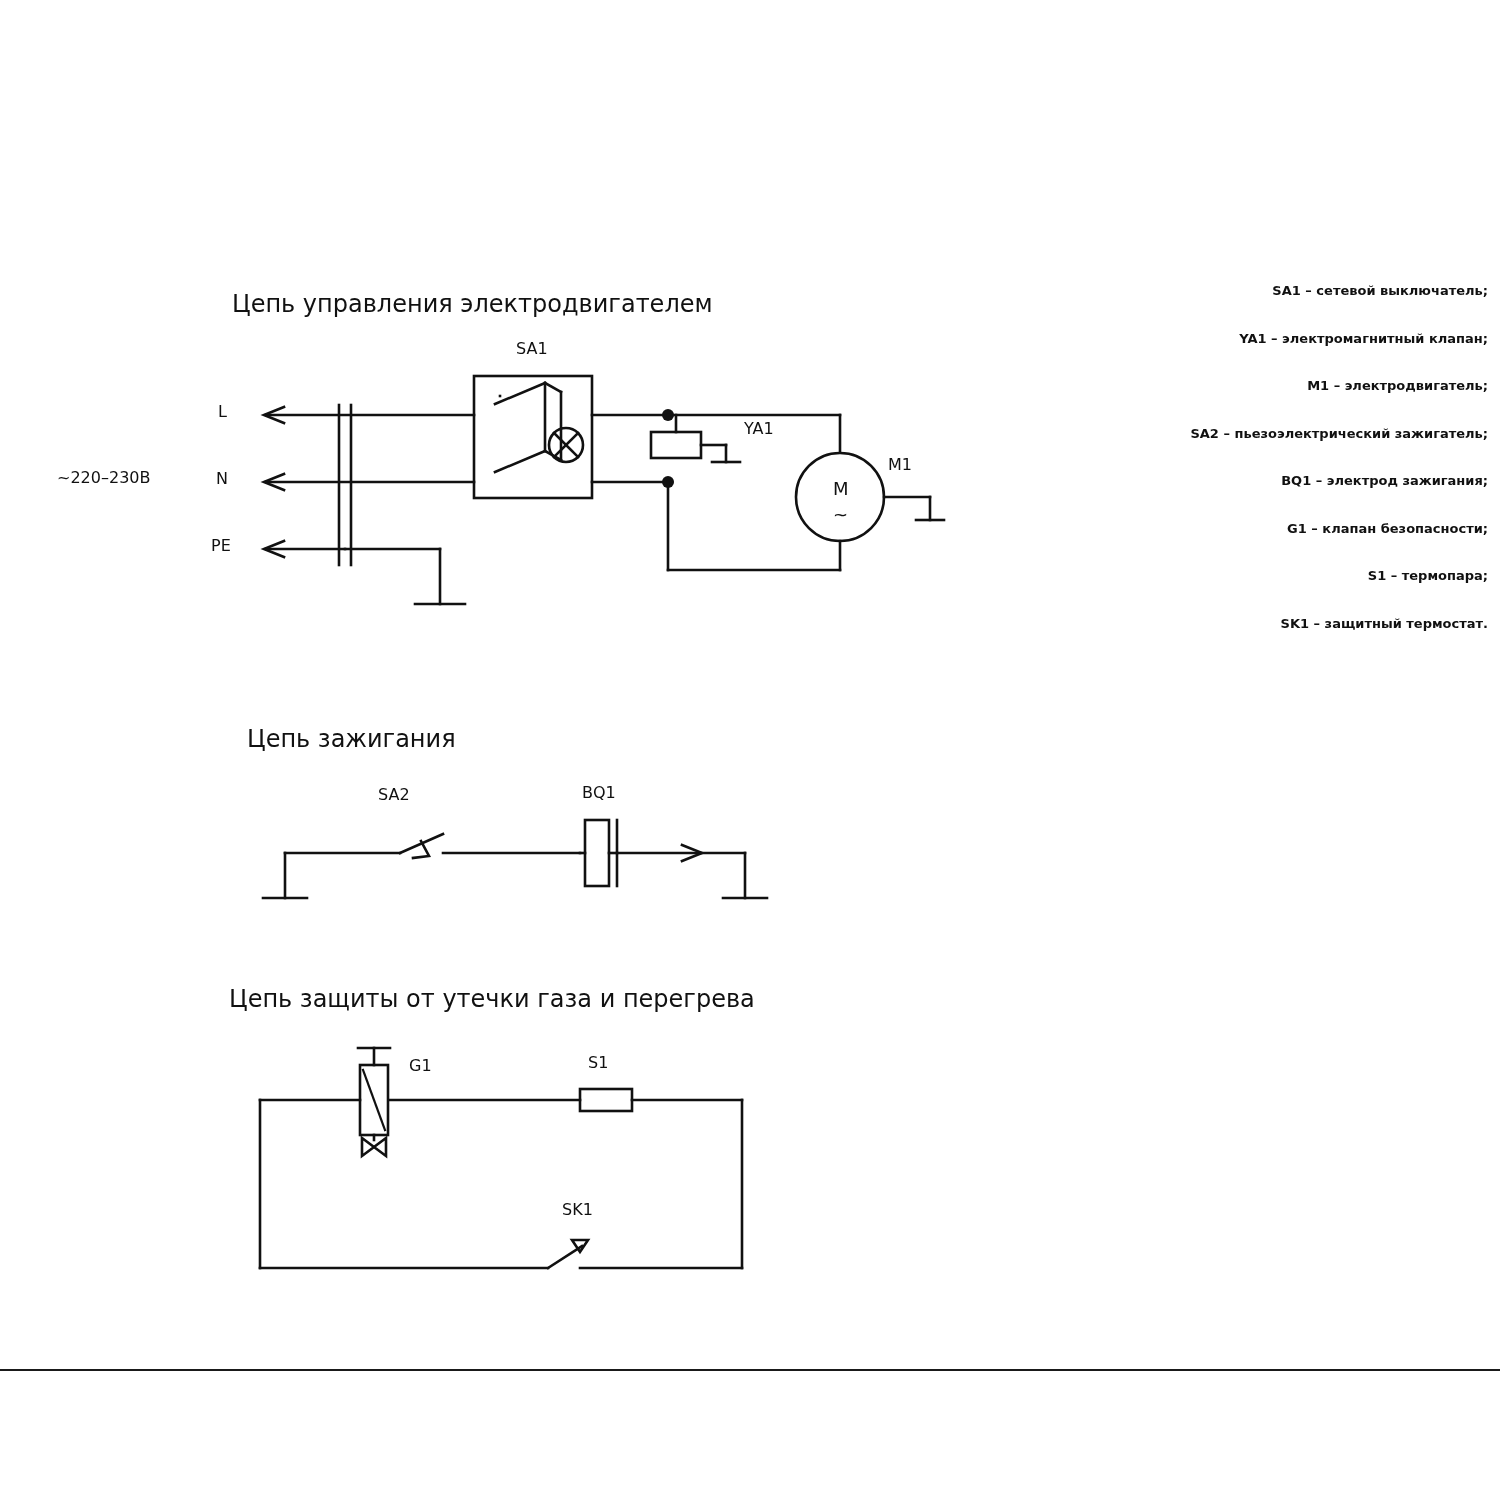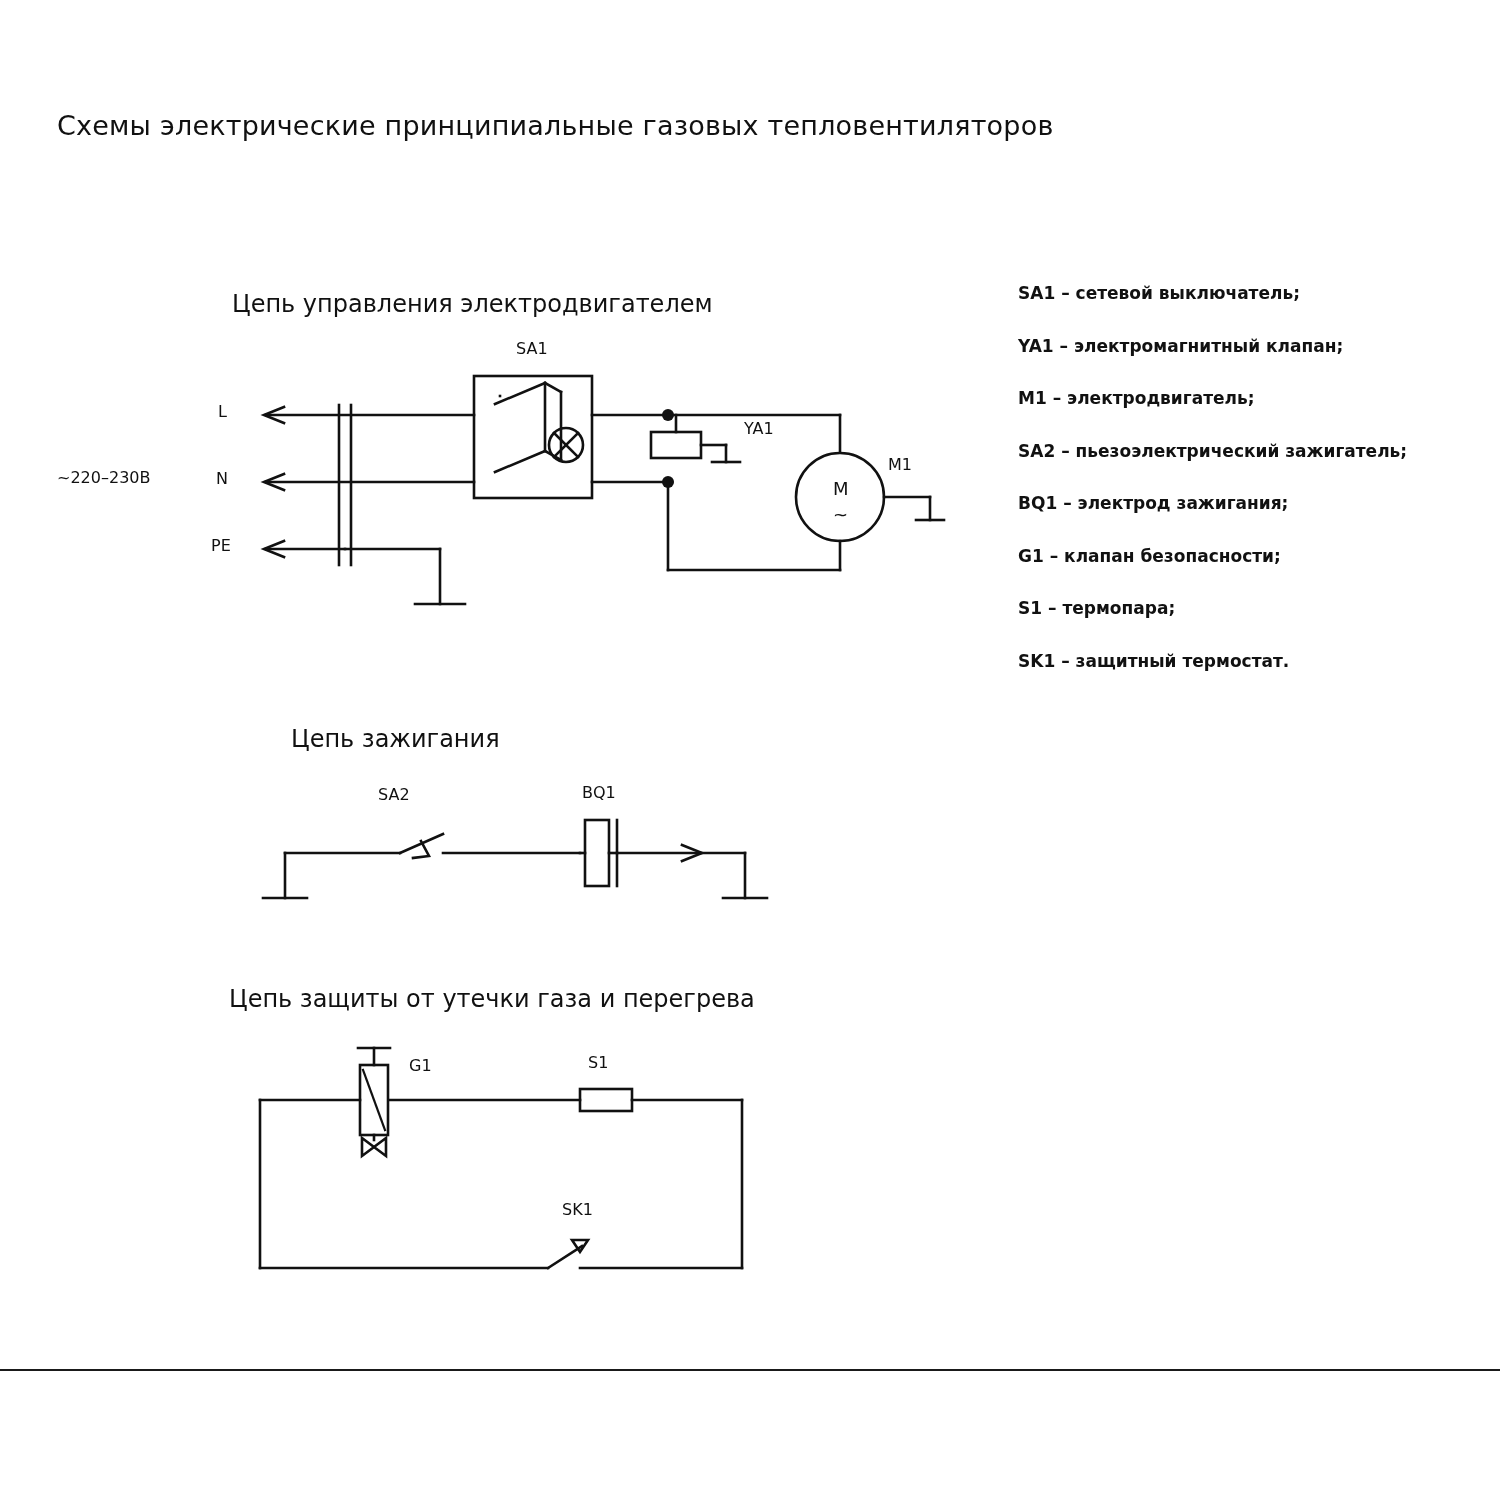--- a/index.html
+++ b/index.html
@@ -33,35 +33,36 @@
   }
 
   .section-title {
     position: absolute;
     font-size: 24px;
     color: #111;
     white-space: nowrap;
   }
 
   #sec1-title { left: 232px; top: 290px; }
-  #sec2-title { left: 247px; top: 725px; margin-left: 44px; }
+  #sec2-title { left: 247px; top: 725px; }
   #sec3-title { left: 229px; top: 985px; }
 
   .legend {
     position: absolute;
     left: 1018px;
     top: 283px;
     width: 470px;
   }
   .legend-item {
-    font-size: 17px;
+    font-size: 13px;
     color: #111;
     margin-bottom: 32.5px;
     white-space: nowrap;
     font-weight: 600;
+    text-align: right;
   }
 
   .svg-layer {
     position: absolute;
     left: 0;
     top: 0;
     width: 1500px;
     height: 1500px;
     pointer-events: none;
   }
@@ -89,21 +90,20 @@
     width: 1500px;
     height: 129px;
     background: #ffffff;
   }
 </style>
 </head>
 <body>
 
 <div class="page">
 
-  <div class="title">Схемы электрические принципиальные газовых тепловентиляторов</div>
 
   <div class="section-title" id="sec1-title">Цепь управления электродвигателем</div>
   <div class="section-title" id="sec2-title">Цепь зажигания</div>
   <div class="section-title" id="sec3-title">Цепь защиты от утечки газа и перегрева</div>
 
   <svg class="svg-layer" viewBox="0 0 1500 1500">
     <g fill="none" stroke="#111111" stroke-width="2.6" stroke-linecap="square">
 
       <line x1="339" y1="405" x2="339" y2="565"></line>
       <line x1="351" y1="405" x2="351" y2="565"></line>

